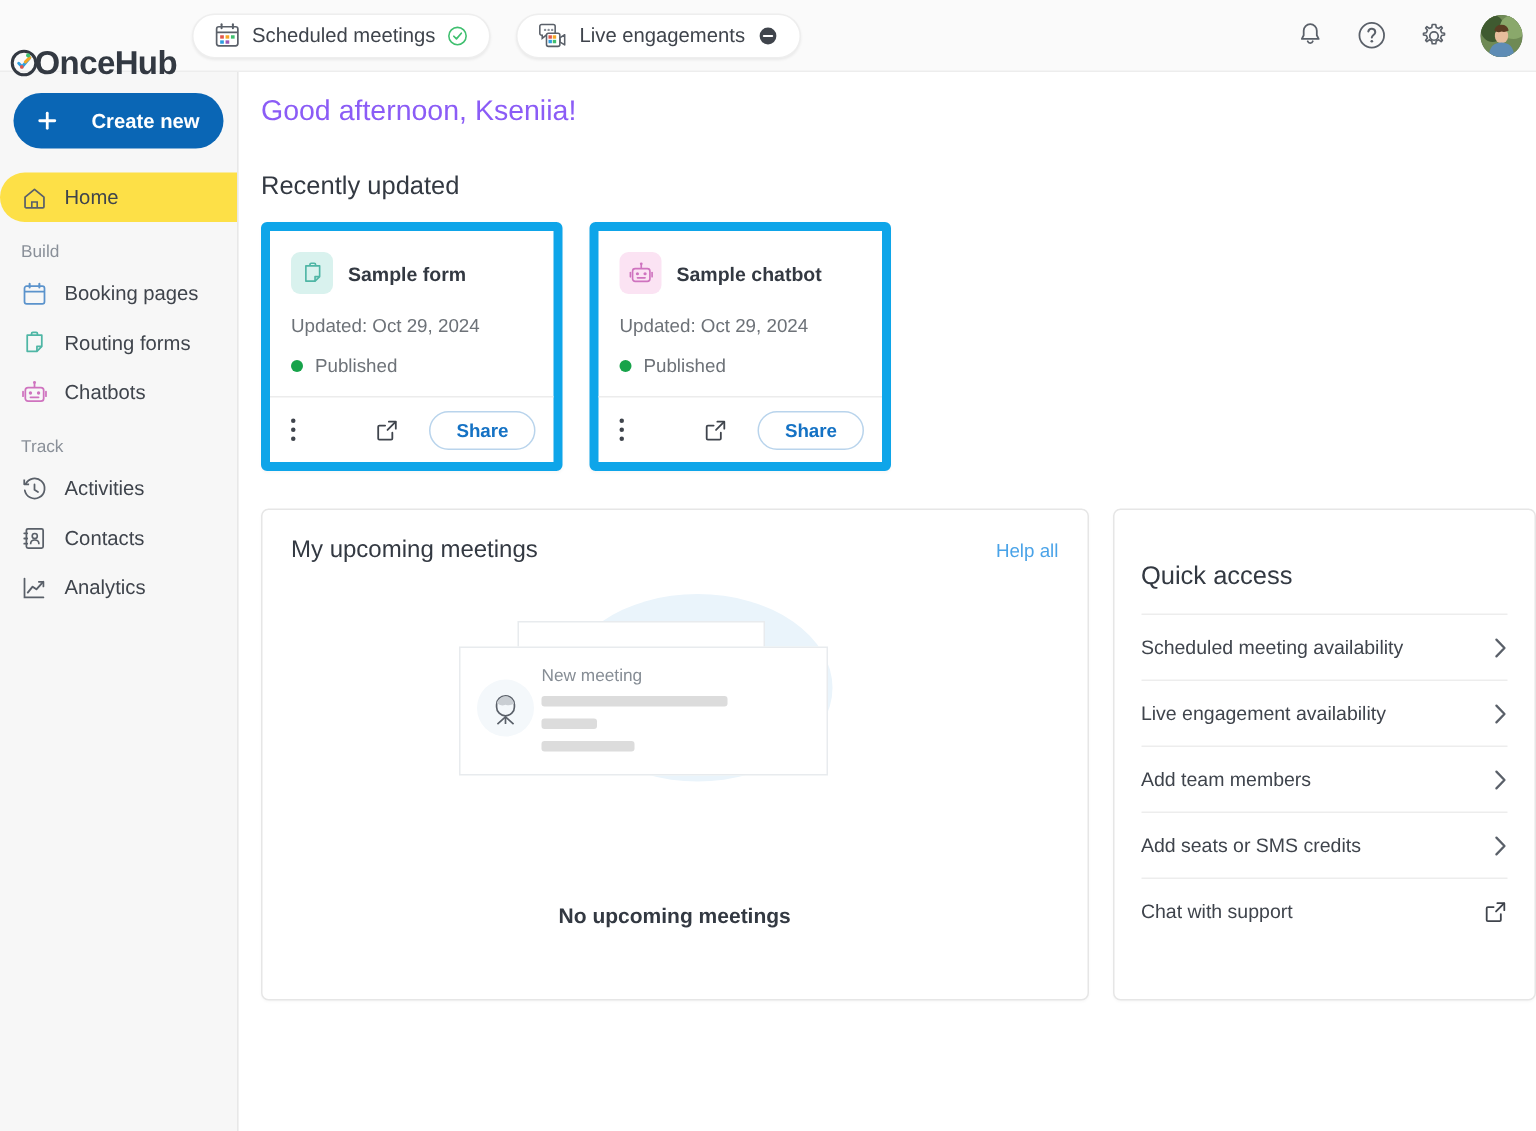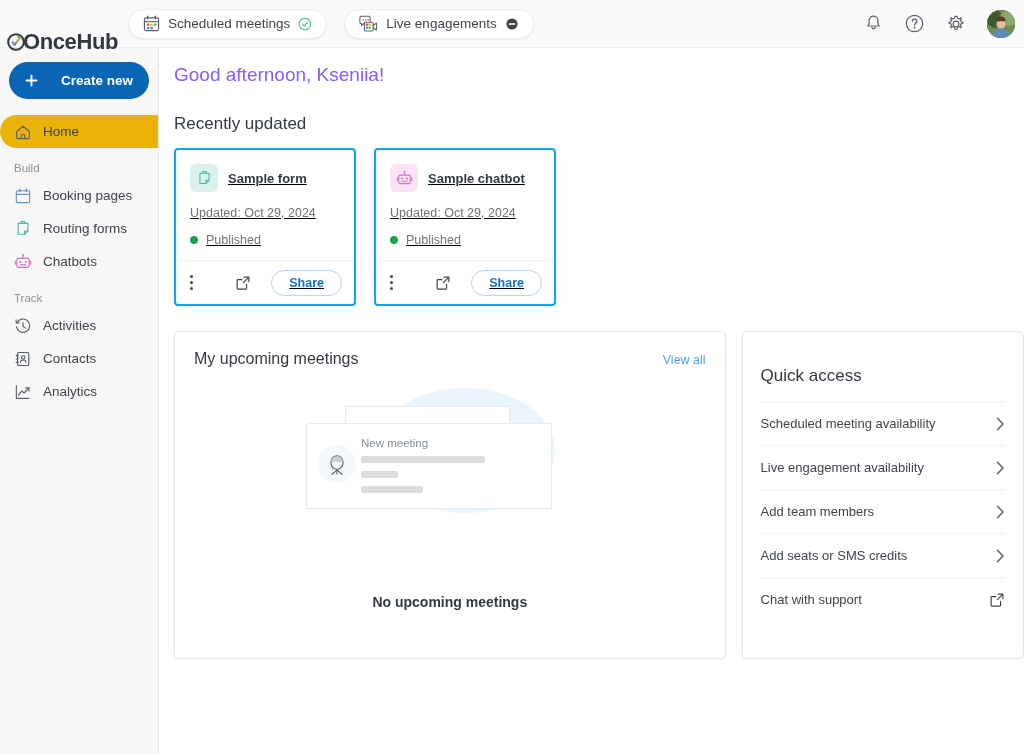--- a/index.html
+++ b/index.html
@@ -62,21 +62,21 @@
     color: #fff; font-size: 13.5px; font-weight: bold;
     cursor: pointer;
   }
   .nav-item {
     display: flex; align-items: center; gap: 11px;
     height: 33px; padding-left: 14px;
     font-size: 13.5px; color: #3f444c;
     cursor: pointer;
   }
   .nav-item.active {
-    background: #eab308;
+    background: #fde047;
     border-radius: 17px 0 0 17px;
     margin-right: 0;
   }
   .nav-group {
     font-size: 11.5px; color: #8a9099;
     padding-left: 14px; margin-top: 14px; margin-bottom: 5px;
   }
   .nav-icon { width: 18px; height: 18px; display: block; flex-shrink: 0; }
 
   
@@ -90,25 +90,24 @@
     margin: 16px 0 0 15px;
   }
   .section-title {
     font-size: 17px; color: #333942;
     margin: 28px 0 0 15px;
   }
 
   
   .cards-row { display: flex; gap: 18px; margin: 14px 0 0 15px; }
   .rcard {
-    width: 182px;
-    border: 2px solid #0ea5e9; border-radius: 4px;
+    width: 201px;
+    border: 6px solid #0ea5e9; border-radius: 4px;
     background: #fff;
     box-shadow: 0 1px 2px rgba(0,0,0,.03);
-    text-decoration: underline;
   }
   .rcard-body { padding: 14px 14px 13px 14px; }
   .rcard-head { display: flex; align-items: center; gap: 10px; }
   .rcard-icon {
     width: 28px; height: 28px; border-radius: 6px;
     display: flex; align-items: center; justify-content: center;
     flex-shrink: 0;
   }
   .rcard-icon.form { background: #d9f2ee; }
   .rcard-icon.bot  { background: #fbe3f3; }
@@ -446,21 +445,21 @@
         </div>
       </div>
     </div>
   </div>
 
   <div class="panels">
 
     <div class="panel panel-meetings">
       <div class="meet-head">
         <div class="meet-title">My upcoming meetings</div>
-        <div class="view-all">View all</div>
+        <div class="view-all">Help all</div>
       </div>
 
       <div class="illus">
         <div class="blob"></div>
         <div class="ill-card-back"></div>
         <div class="ill-card-front">
           <div class="ill-avatar">
             <svg width="26" height="26" viewBox="0 0 28 28">
               <path d="M7.6 11.6 a6.4 6.4 0 0 1 12.8 0 v1.6 a6.4 6.4 0 0 1 -12.8 0 z" fill="none" stroke="#5a6069" stroke-width="1.2"></path>
               <path d="M7.8 10.6 a6.3 6.3 0 0 1 12.4 0.4 q -3.2 1.6 -6.2 0.6 q -3.2 1.4 -6.2 -1 z" fill="#c9ced3"></path>

